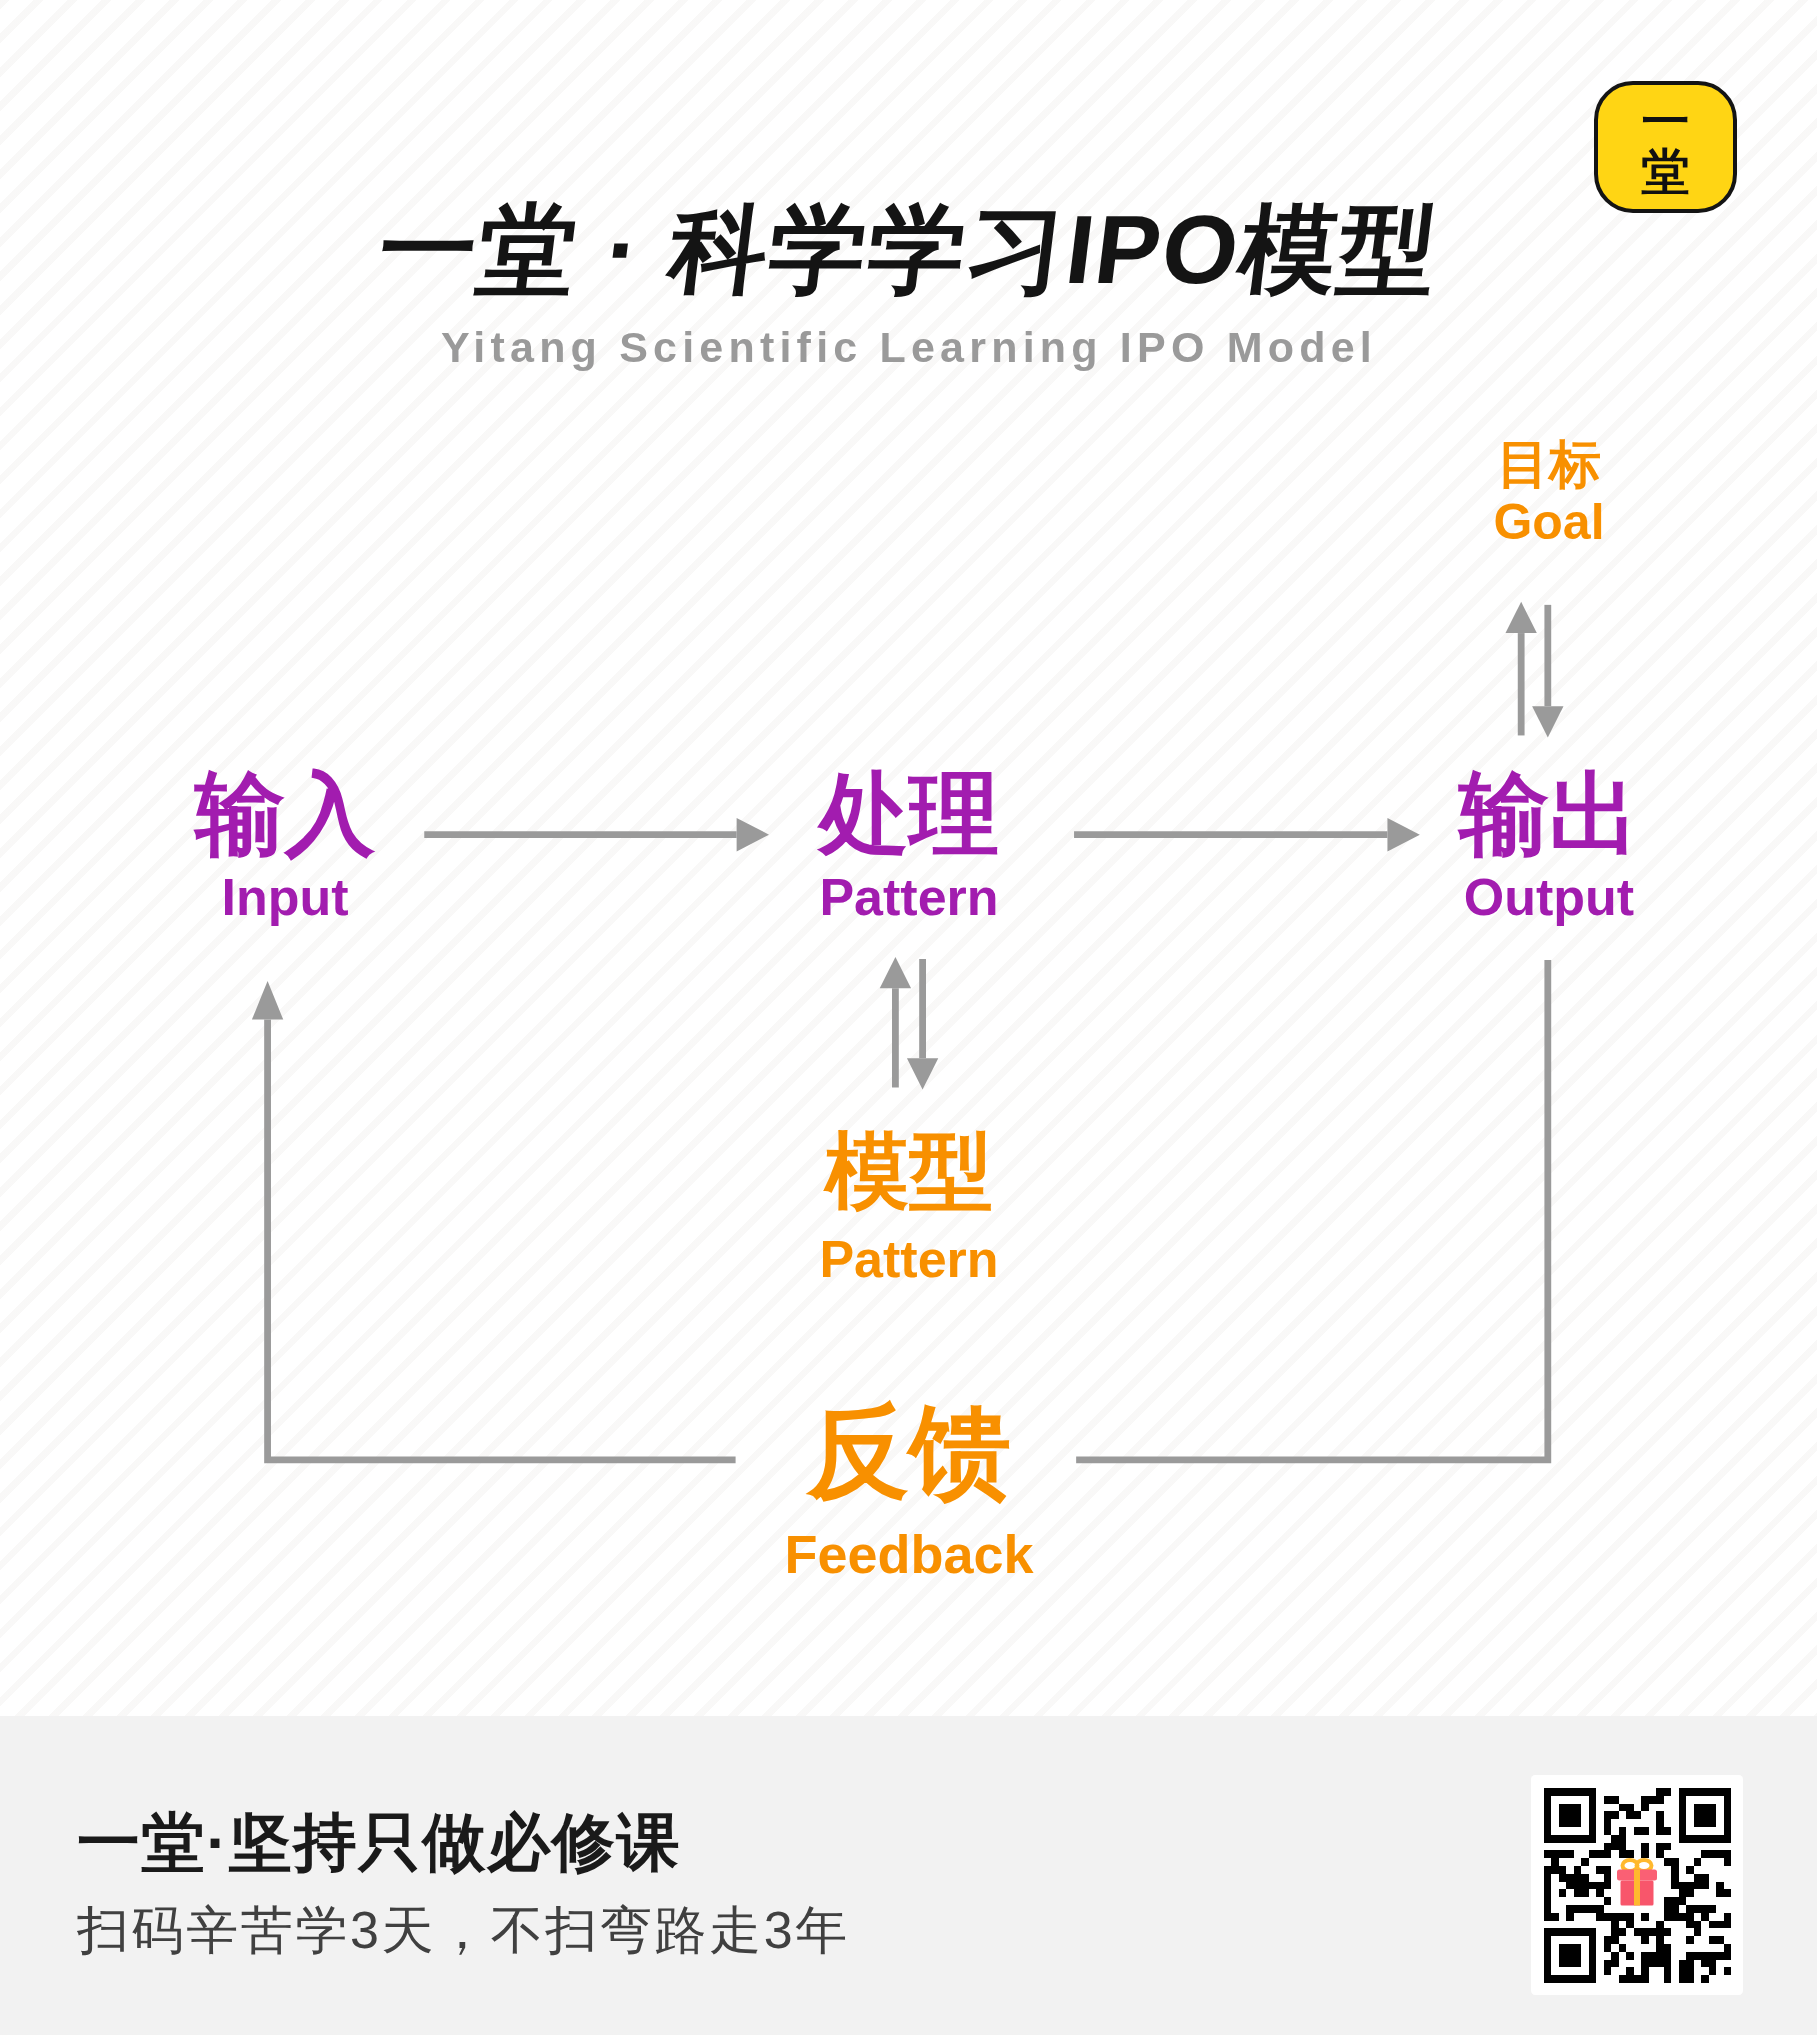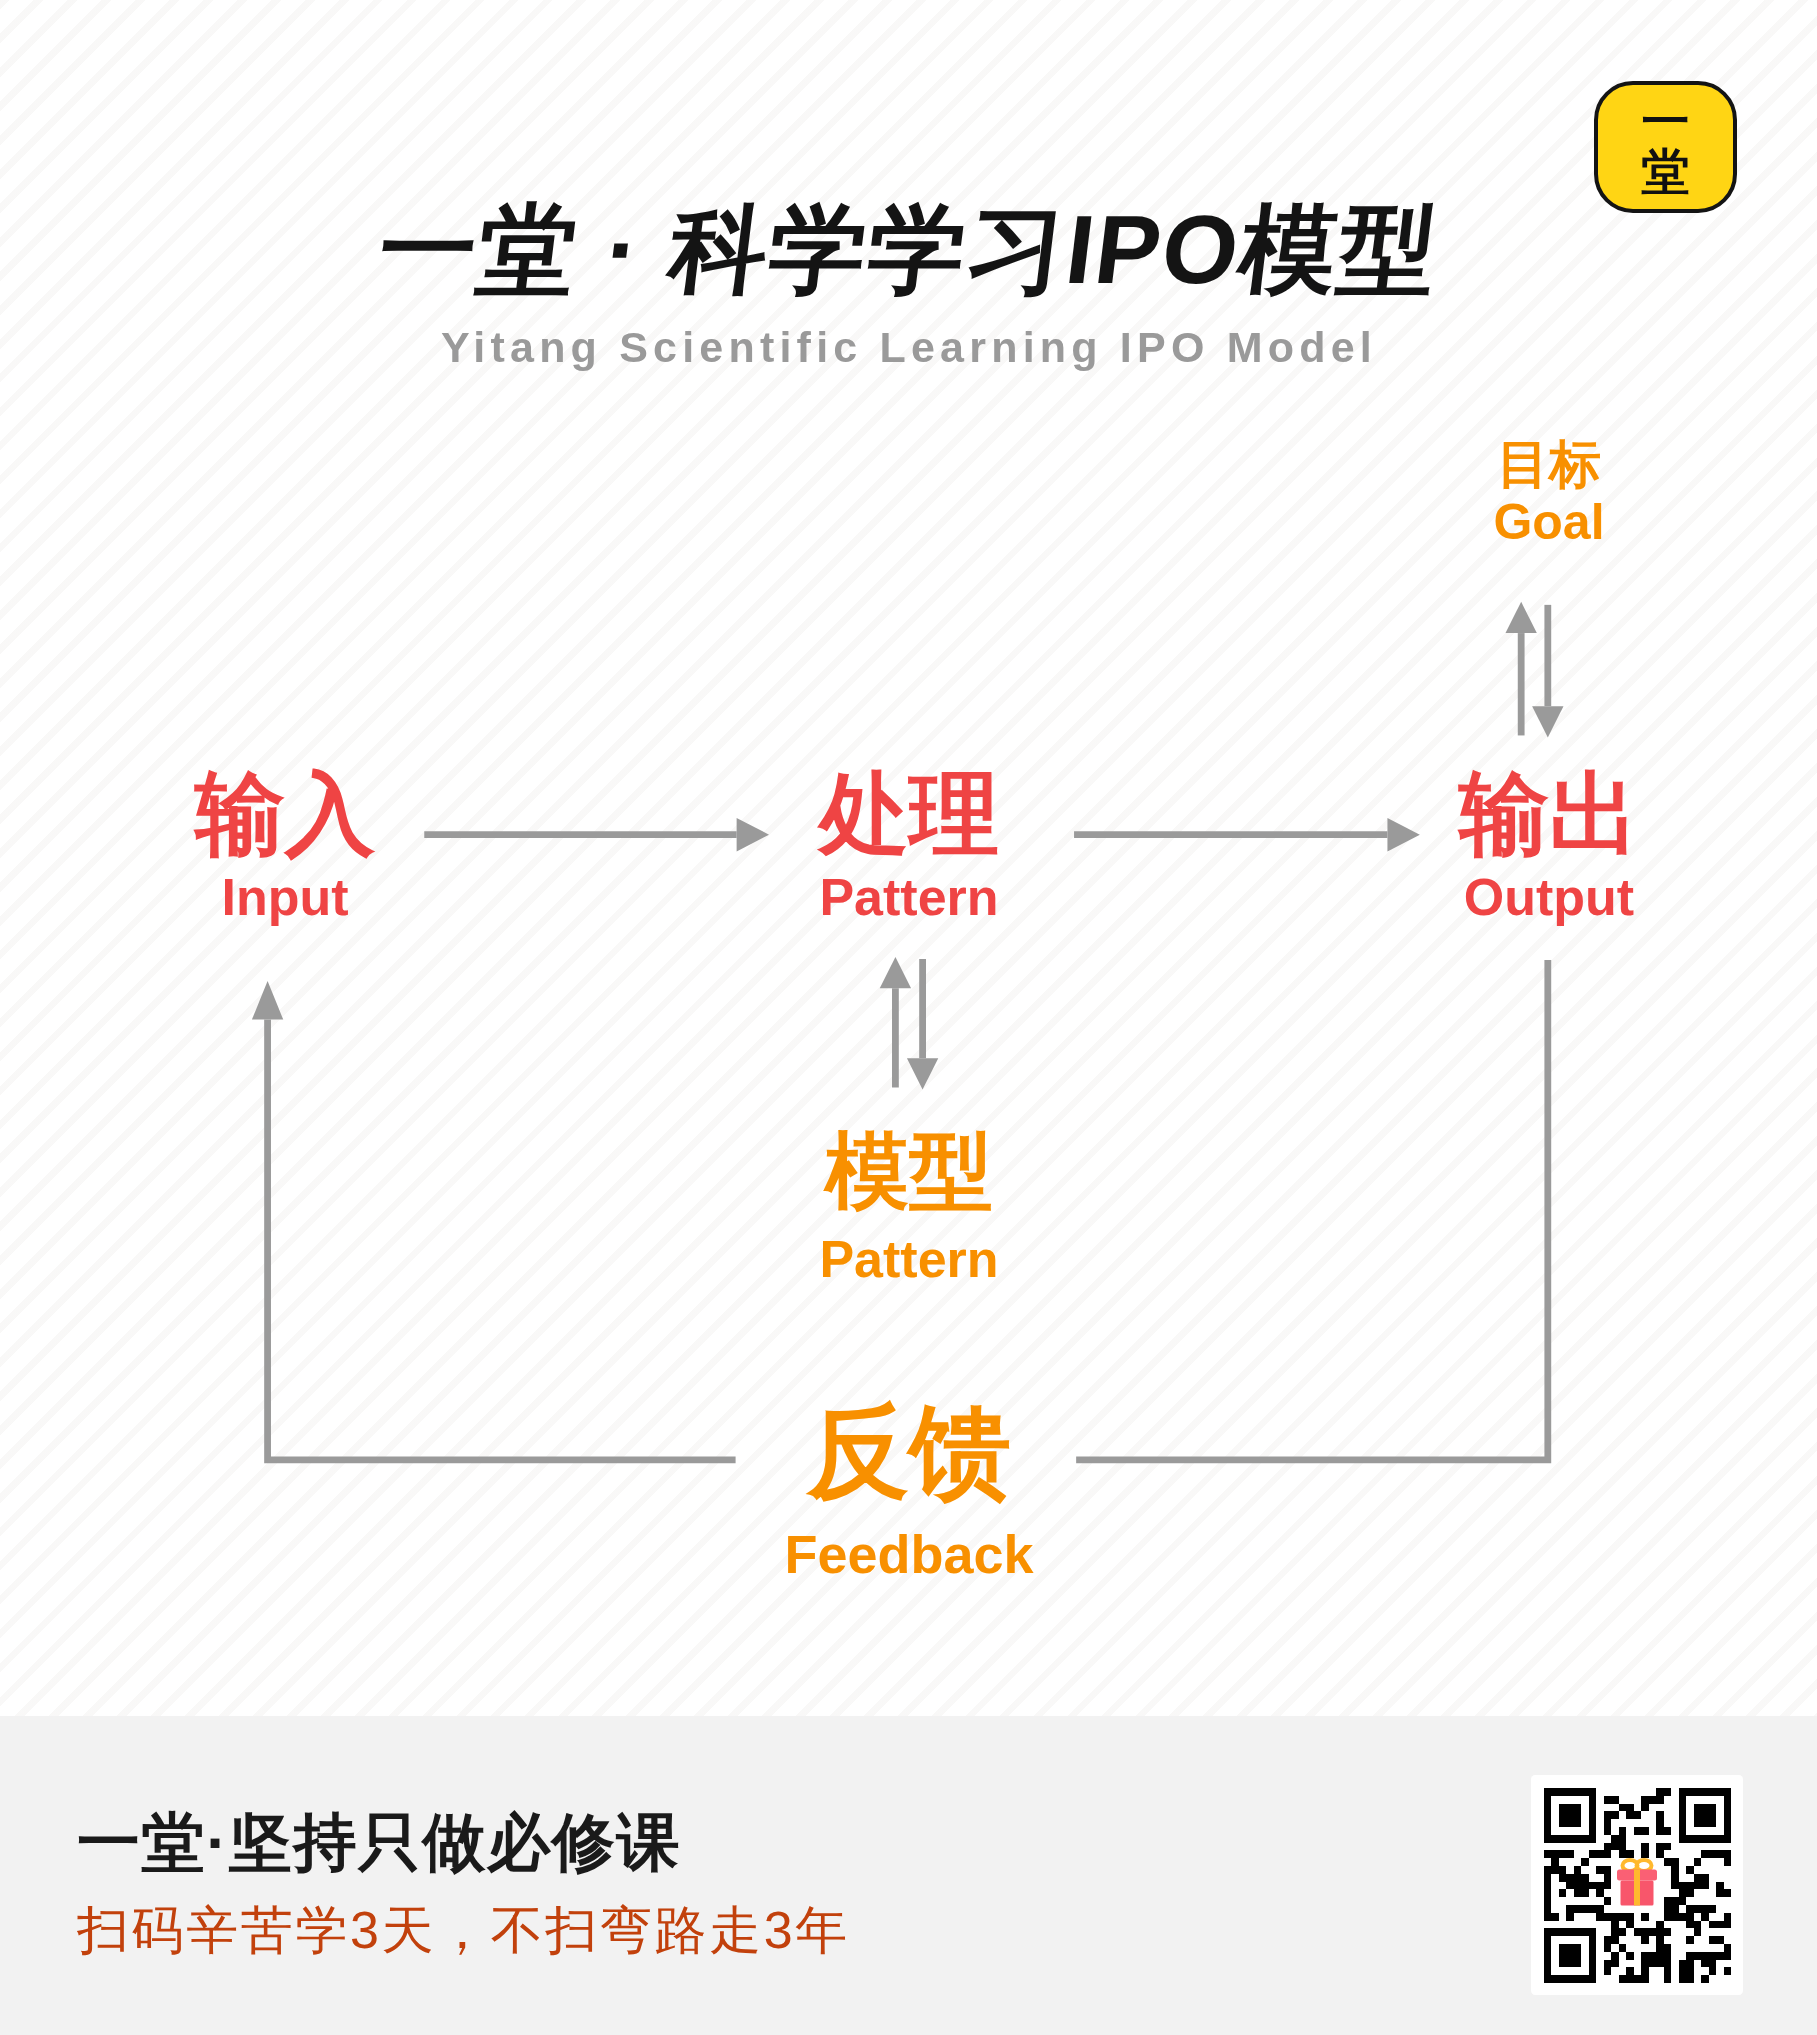--- a/index.html
+++ b/index.html
@@ -30,21 +30,21 @@
     left:1594px;top:81px;width:135px;height:124px;
     background:#FFD514;border:4.2px solid #141414;border-radius:39px;
     display:flex;flex-direction:column;align-items:center;justify-content:center;
     gap:4.2px;
   }
   .logo span{font-size:48px;font-weight:900;color:#111;line-height:0.95;}
 
   .node{position:absolute;z-index:2;width:324px;text-align:center;}
   .node .zh{display:block;font-weight:900;line-height:1;}
   .node .en{display:block;font-weight:700;line-height:1;}
-  .blue{color:#ef4444;}
+  .blue{color:#a21caf;}
   .orange{color:#F89000;}
 
   .node-goal{left:1387px;top:438px;}
   .node-goal .zh{font-size:52px;}
   .node-goal .en{font-size:50px;margin-top:7.3px;}
 
   .node-input{left:123px;top:769px;}
   .node-process{left:747px;top:769px;}
   .node-output{left:1387px;top:769px;}
   .node-input .zh,.node-process .zh,.node-output .zh{font-size:90px;}
@@ -60,21 +60,21 @@
 
   .footer{
     left:0;top:1716px;width:1818px;height:320px;background:#F2F2F2;z-index:3;
   }
   .footer-headline{
     position:absolute;left:77px;top:84px;
     font-size:63px;font-weight:900;color:#1a1a1a;letter-spacing:1.6px;white-space:nowrap;
   }
   .footer-subline{
     position:absolute;left:77px;top:180px;
-    font-size:52px;font-weight:500;color:#c2410c;letter-spacing:2.6px;white-space:nowrap;
+    font-size:52px;font-weight:500;color:#404040;letter-spacing:2.6px;white-space:nowrap;
   }
   .qr-tile{
     position:absolute;left:1531px;top:59px;width:212px;height:220px;
     background:#ffffff;border-radius:4.2px;
   }
   .qr-modules{position:absolute;left:12.5px;top:12.5px;width:187px;height:195px;}
   .qr-gift{position:absolute;left:50%;top:50%;width:50px;height:55px;transform:translate(-50%,-50%);}
 </style>
 </head>
 <body>

